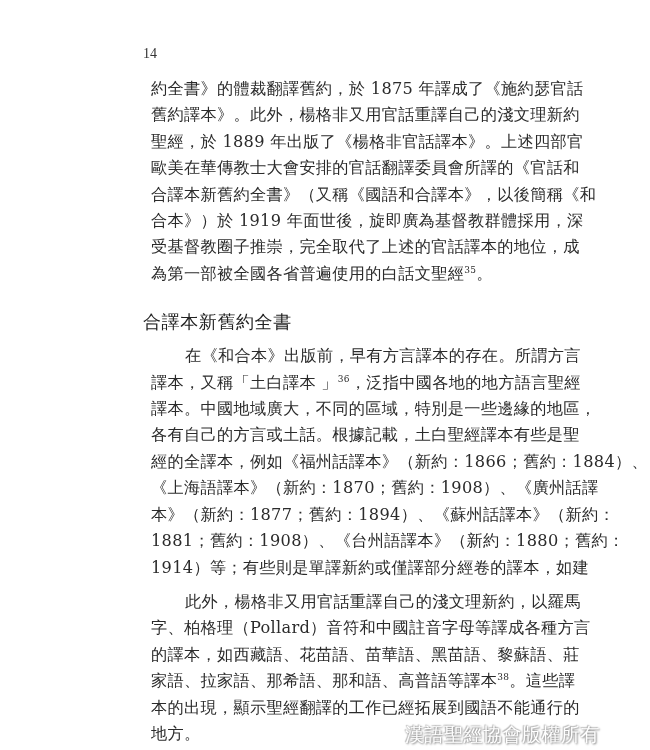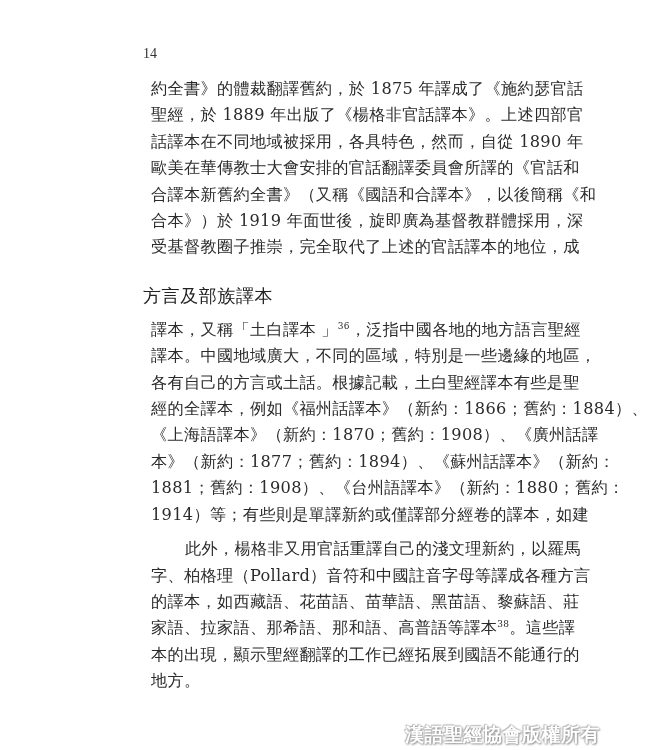--- a/index.html
+++ b/index.html
@@ -85,51 +85,53 @@
     font-weight: normal;
     color: #222;
     letter-spacing: 0.6px;
   }
   .watermark {
     position: absolute;
     left: 405px;
     top: 722px;
     font-family: "DejaVu Sans", sans-serif;
     font-size: 19px;
-    font-weight: bold;
+    font-weight: normal;
     color: #ffffff;
     letter-spacing: 0.5px;
     text-shadow: 0 0 2px #9a9a9a, 1px 1px 2px #8a8a8a, -1px -1px 1px #c0c0c0;
     opacity: 0.95;
   }
 </style>
 </head>
 <body>
 
 <div class="page">
 
   <div class="running-header">
     <span class="page-number">14</span>
   </div>
 
   <div class="body">
 
     <p class="para">
       <span class="line">約全書》的體裁翻譯舊約，於 1875 年譯成了《施約瑟官話</span>
+      <span class="line">舊約譯本》。此外，楊格非又用官話重譯自己的淺文理新約</span>
       <span class="line">聖經，於 1889 年出版了《楊格非官話譯本》。上述四部官</span>
-      <span class="line">話譯本在不同地域被採用，各具特色，然而，自從 1890 年</span>
       <span class="line">歐美在華傳教士大會安排的官話翻譯委員會所譯的《官話和</span>
       <span class="line">合譯本新舊約全書》（又稱《國語和合譯本》，以後簡稱《和</span>
       <span class="line">合本》）於 1919 年面世後，旋即廣為基督教群體採用，深</span>
       <span class="line">受基督教圈子推崇，完全取代了上述的官話譯本的地位，成</span>
+      <span class="line last"><span>為第一部被全國各省普遍使用的白話文聖經</span><sup>35</sup><span>。</span></span>
     </p>
 
-    <h2 class="section-heading">方言及部族譯本</h2>
+    <h2 class="section-heading">合譯本新舊約全書</h2>
 
     <p class="para">
+      <span class="line indent">在《和合本》出版前，早有方言譯本的存在。所謂方言</span>
       <span class="line"><span>譯本，又稱「土白譯本 」</span><sup>36</sup><span>，泛指中國各地的地方語言聖經</span></span>
       <span class="line">譯本。中國地域廣大，不同的區域，特別是一些邊緣的地區，</span>
       <span class="line">各有自己的方言或土話。根據記載，土白聖經譯本有些是聖</span>
       <span class="line">經的全譯本，例如《福州話譯本》（新約：1866；舊約：1884）、</span>
       <span class="line">《上海語譯本》（新約：1870；舊約：1908）、《廣州話譯</span>
       <span class="line">本》（新約：1877；舊約：1894）、《蘇州話譯本》（新約：</span>
       <span class="line">1881；舊約：1908）、《台州語譯本》（新約：1880；舊約：</span>
       <span class="line">1914）等；有些則是單譯新約或僅譯部分經卷的譯本，如建</span>
     </p>
 

